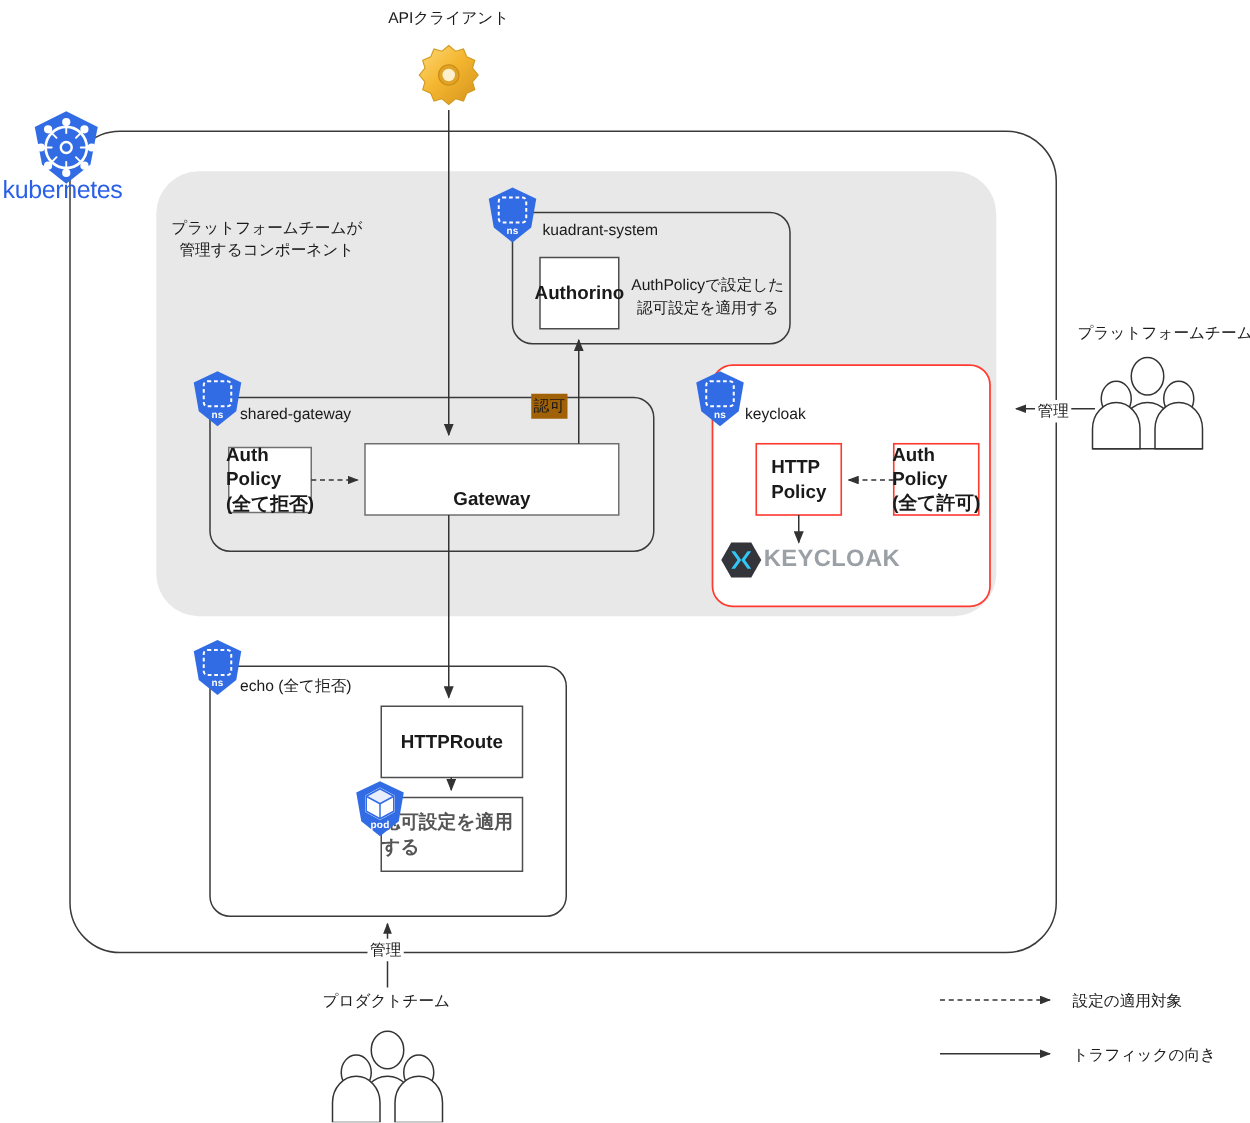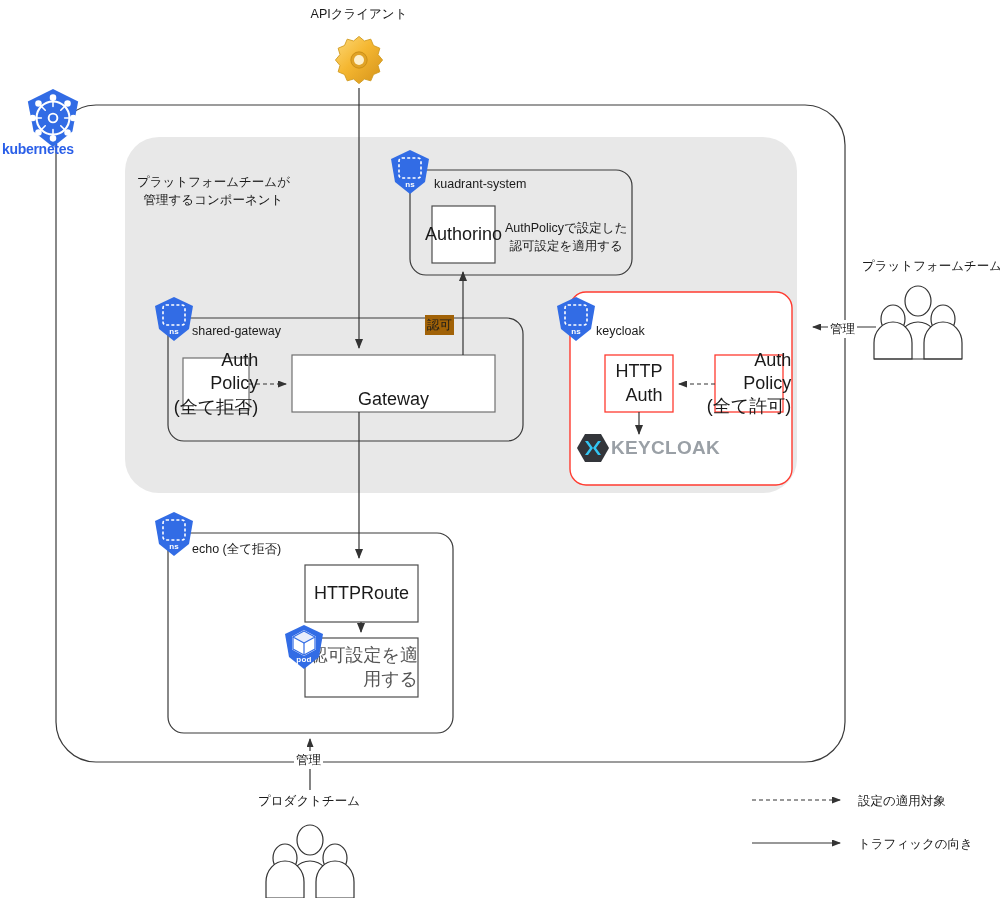--- a/index.html
+++ b/index.html
@@ -2,26 +2,26 @@
 <html><head>
 <meta charset="utf-8">
 <style>
   html,body{margin:0;padding:0;background:#ffffff;}
   body{font-family:"Liberation Sans","DejaVu Sans",sans-serif;color:#1a1a1a;}
   #stage{position:relative;width:1000px;height:898px;overflow:hidden;background:#fff;}
   #svg-layer{position:absolute;left:0;top:0;width:1000px;height:898px;}
   .lbl{position:absolute;font-size:12.5px;color:#1a1a1a;line-height:1.45;white-space:pre;text-align:center;}
   .lbl.c{text-align:center;}
   .box-label{position:absolute;display:flex;align-items:center;justify-content:center;
-             text-align:right;font-size:18px;line-height:1.28;color:#1a1a1a;}
+             text-align:left;font-size:15px;line-height:1.28;color:#1a1a1a;font-weight:bold;}
   .nsicon{position:absolute;width:44px;height:46px;}
   .nsicon .tag{position:absolute;left:0;right:0;bottom:6px;text-align:center;
                font-size:8px;font-weight:bold;color:#fff;letter-spacing:.2px;}
   .k8slogo{position:absolute;width:62px;height:62px;}
-  .k8sword{position:absolute;font-size:14px;font-weight:bold;color:#2a5fe8;letter-spacing:-.3px;}
+  .k8sword{position:absolute;font-size:20px;font-weight:normal;color:#2a5fe8;letter-spacing:-.3px;}
   .gear{position:absolute;width:58px;height:58px;}
   .kcwrap{position:absolute;display:flex;align-items:center;gap:1px;}
   .kcword{font-size:19px;font-weight:bold;color:#9aa0a6;letter-spacing:.3px;}
 </style>
 </head>
 <body>
 
 <div id="stage">
 
   <svg id="svg-layer" viewBox="0 0 1000 898">
@@ -185,21 +185,21 @@
   <div class="lbl" style="left:505px;top:219px;">AuthPolicyで設定した
 認可設定を適用する</div>
 
   <div class="box-label" style="left:292px;top:355px;width:203px;height:57px;margin-top:16px;">Gateway</div>
 
   <div class="box-label" style="left:183px;top:358px;width:66px;height:52px;white-space:pre;">Auth
 Policy
 (全て拒否)</div>
 
   <div class="box-label" style="left:605px;top:355px;width:68px;height:57px;white-space:pre;">HTTP
-Auth</div>
+Policy</div>
 
   <div class="box-label" style="left:715px;top:355px;width:68px;height:57px;white-space:pre;">Auth
 Policy
 (全て許可)</div>
 
   <div class="box-label" style="left:305px;top:565px;width:113px;height:57px;">HTTPRoute</div>
 
   <div class="box-label" style="left:305px;top:638px;width:113px;height:59px;color:#555;">認可設定を適用する</div>
 
   <svg class="nsicon" viewBox="0 0 44 46" style="left:282px;top:624px;">

